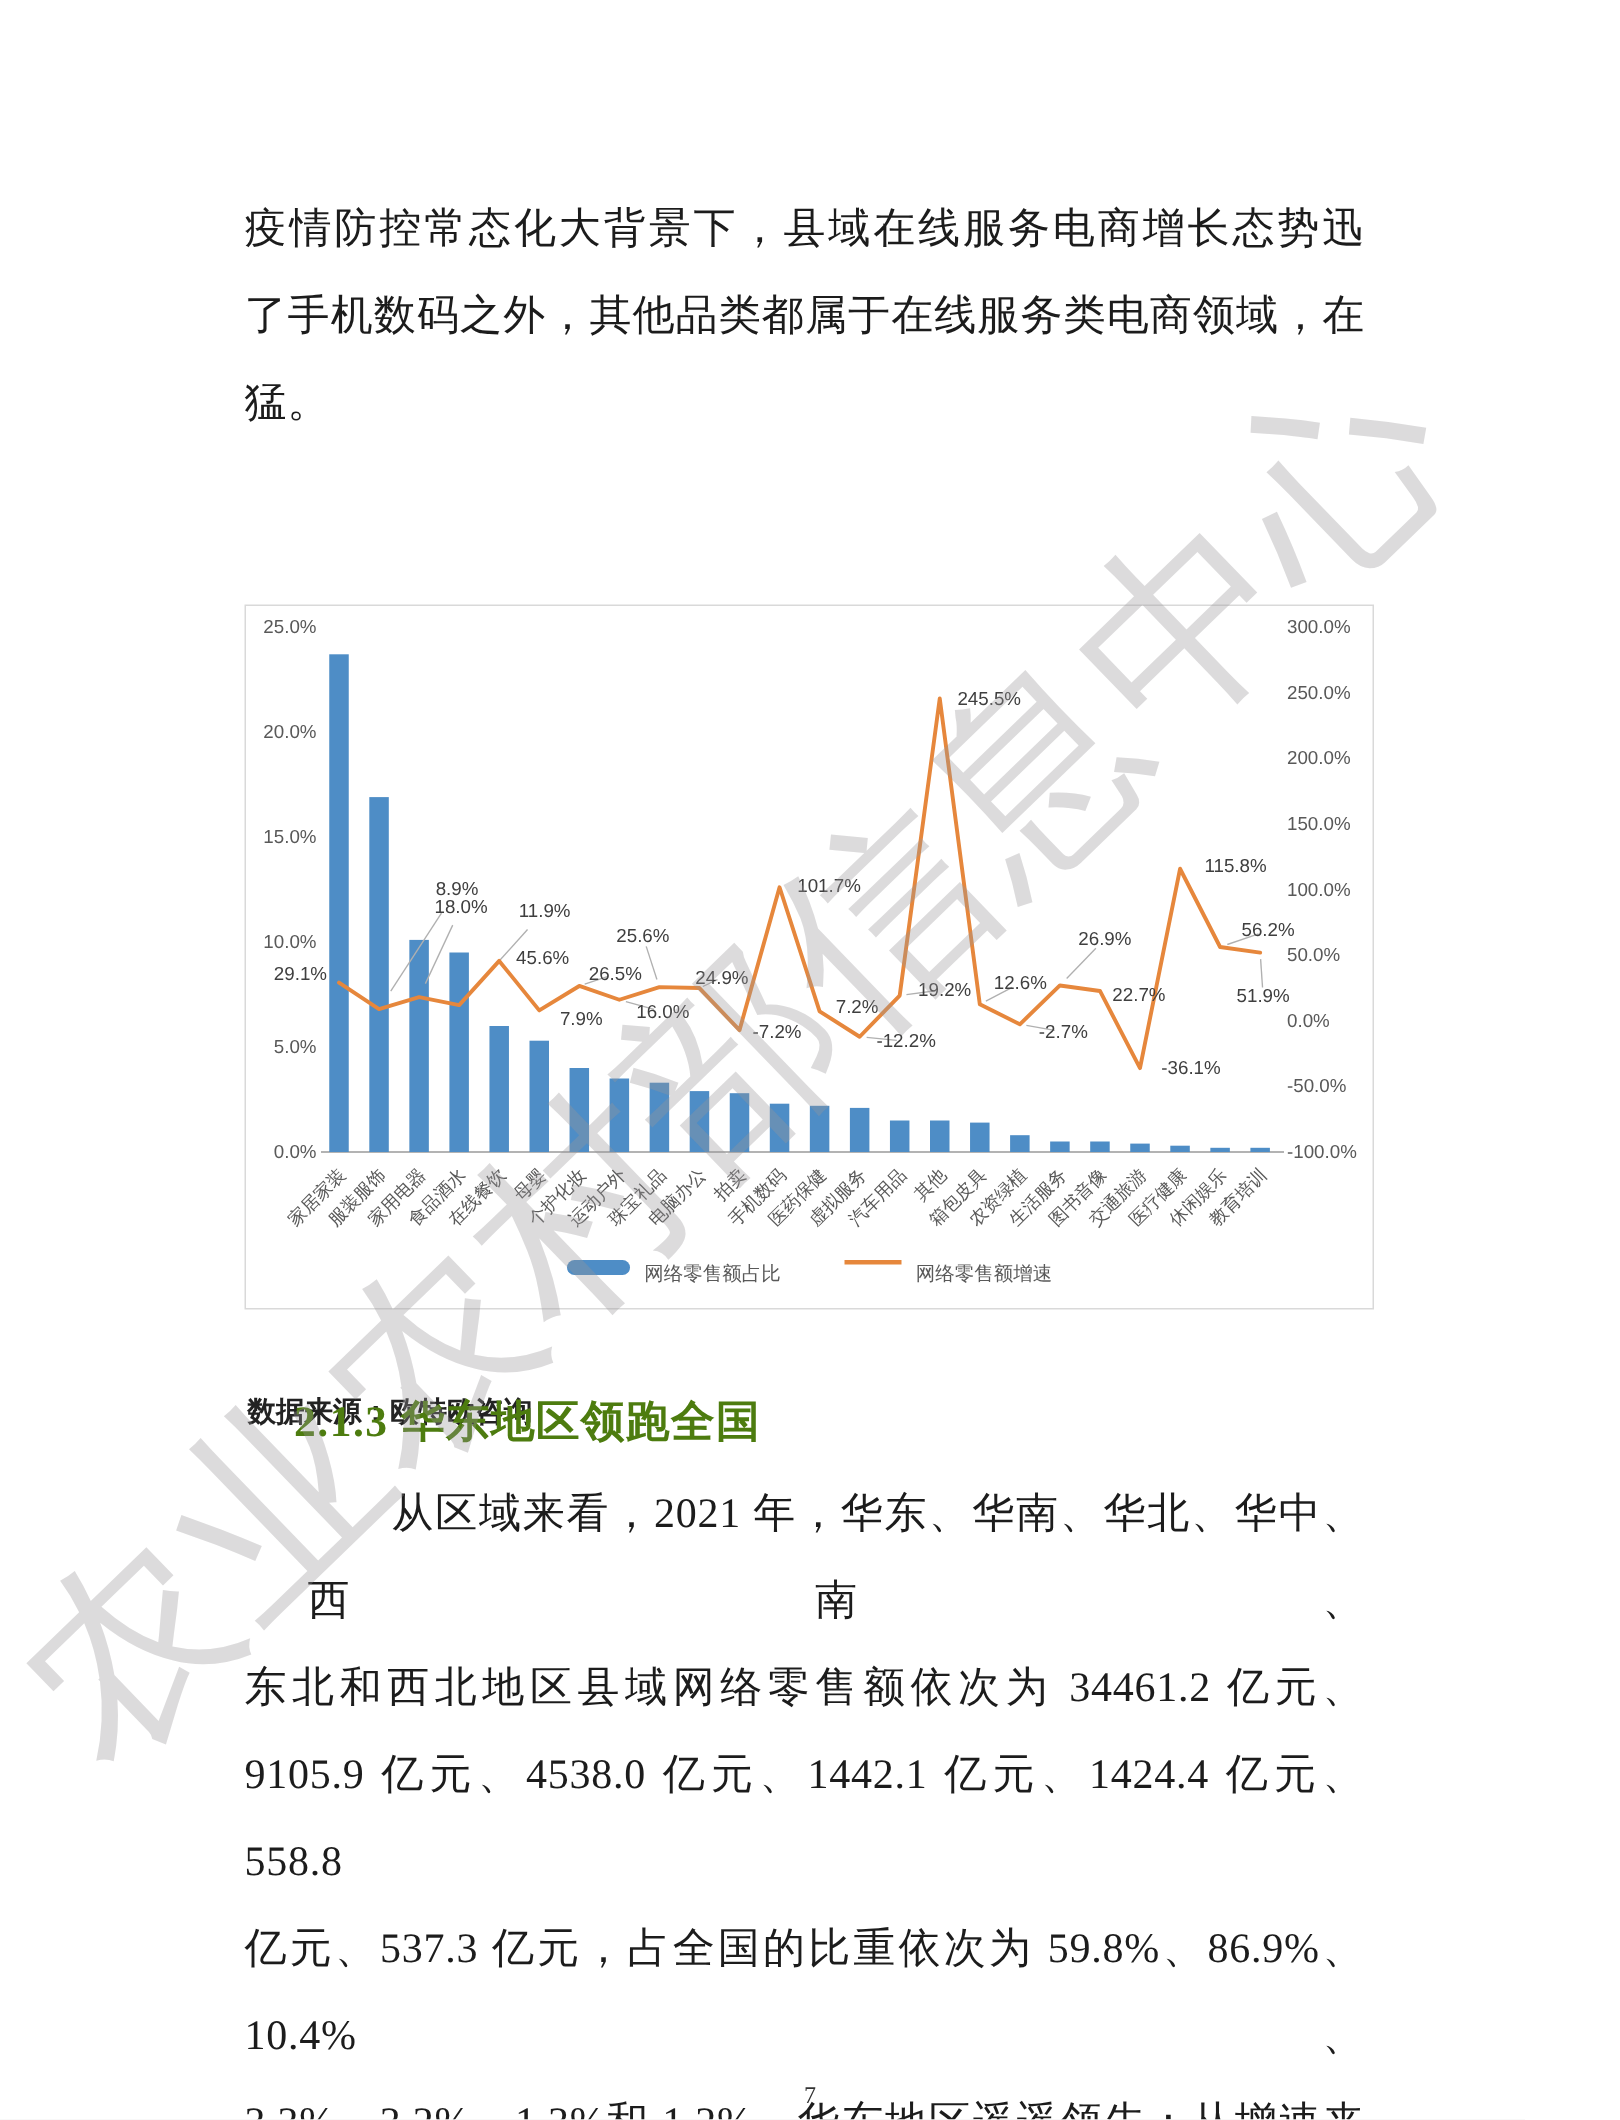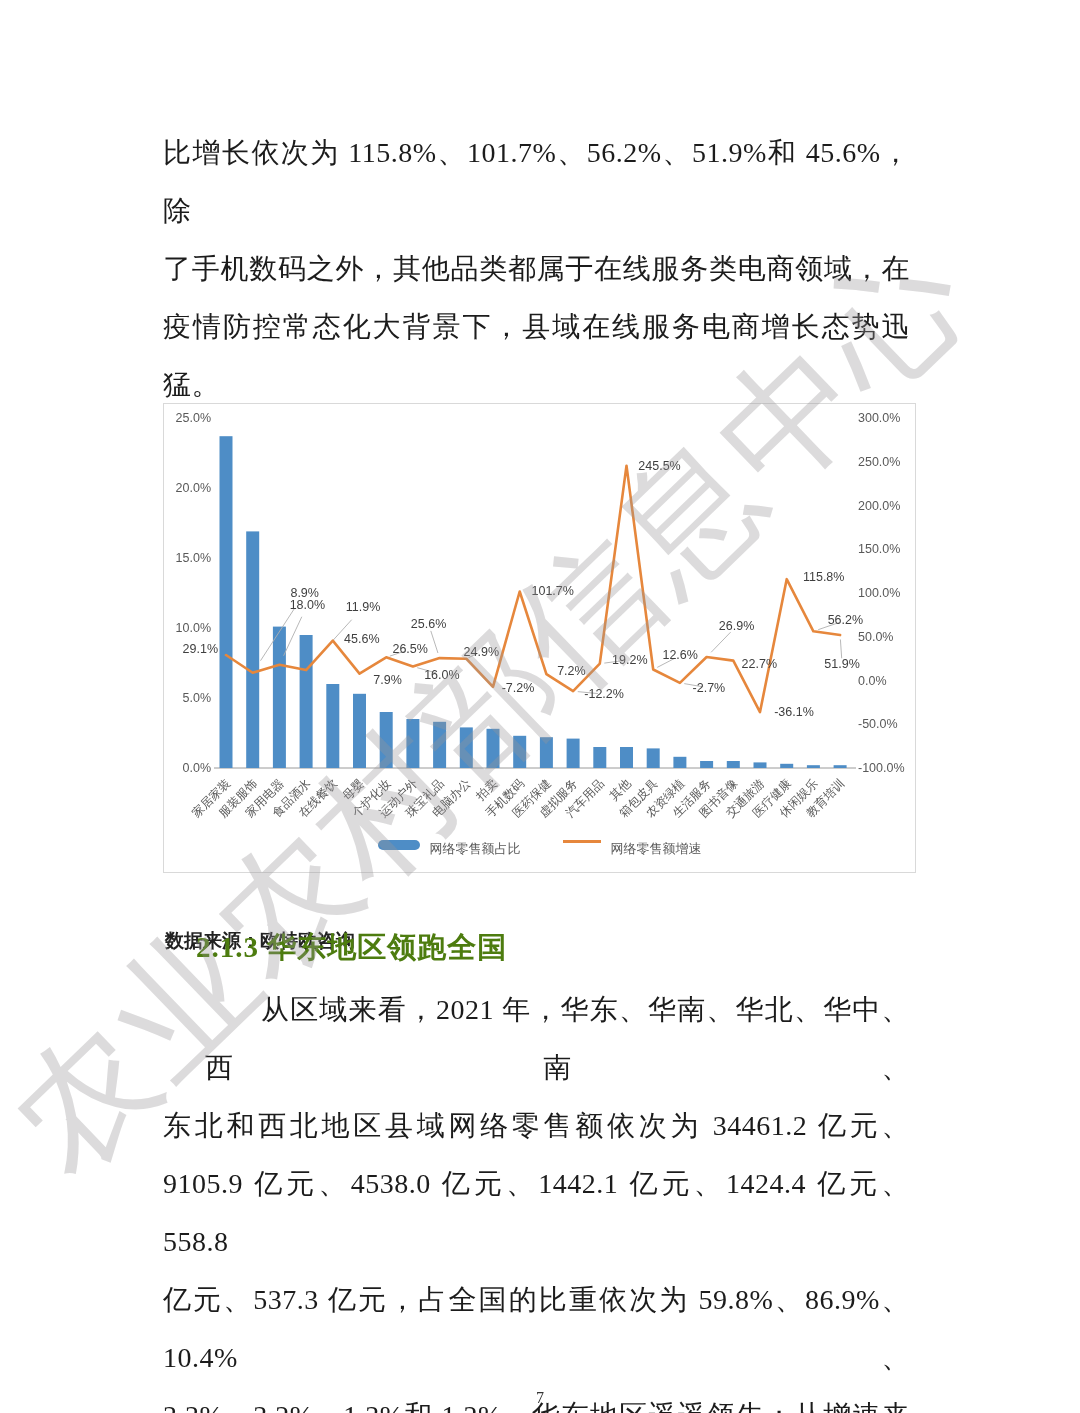--- a/index.html
+++ b/index.html
@@ -36,23 +36,22 @@
              color:rgba(152,150,152,0.34);white-space:nowrap;letter-spacing:2px;
              transform:rotate(-44deg);transform-origin:0 50%;pointer-events:none;z-index:5;
              font-family:"Liberation Serif","DejaVu Serif",serif;}
 </style>
 </head>
 <body>
 
 <div class="page">
 
   <div class="para" id="para-top">
-      <div class="line jlast">比增长依次为 115.8%、101.7%、56.2%、51.9%和 45.6%，除</div>
+      <div class="line jlast">疫情防控常态化大背景下，县域在线服务电商增长态势迅</div>
       <div class="line jlast">了手机数码之外，其他品类都属于在线服务类电商领域，在</div>
-      <div class="line jlast">疫情防控常态化大背景下，县域在线服务电商增长态势迅</div>
       <div class="line">猛。</div>
     </div>
 
 
   <div class="chart-box">
     <svg id="chart-svg" width="751" height="468" viewBox="0 0 751 468">
         <text x="47" y="368" text-anchor="end" font-size="12.5" fill="#595959" font-family="Liberation Sans, DejaVu Sans, sans-serif">0.0%</text>
         <text x="47" y="298" text-anchor="end" font-size="12.5" fill="#595959" font-family="Liberation Sans, DejaVu Sans, sans-serif">5.0%</text>
         <text x="47" y="228" text-anchor="end" font-size="12.5" fill="#595959" font-family="Liberation Sans, DejaVu Sans, sans-serif">10.0%</text>
         <text x="47" y="158" text-anchor="end" font-size="12.5" fill="#595959" font-family="Liberation Sans, DejaVu Sans, sans-serif">15.0%</text>

